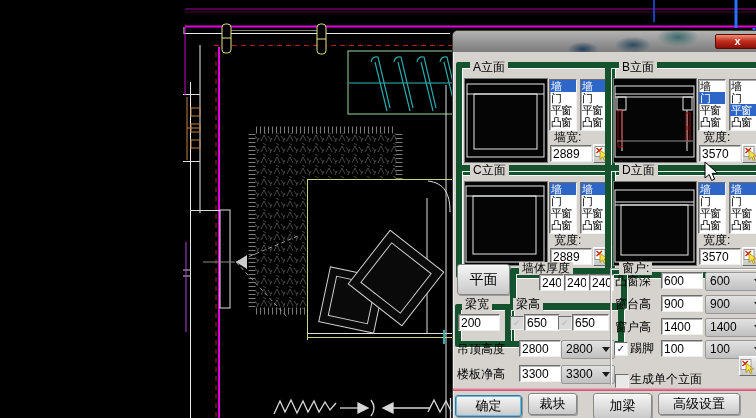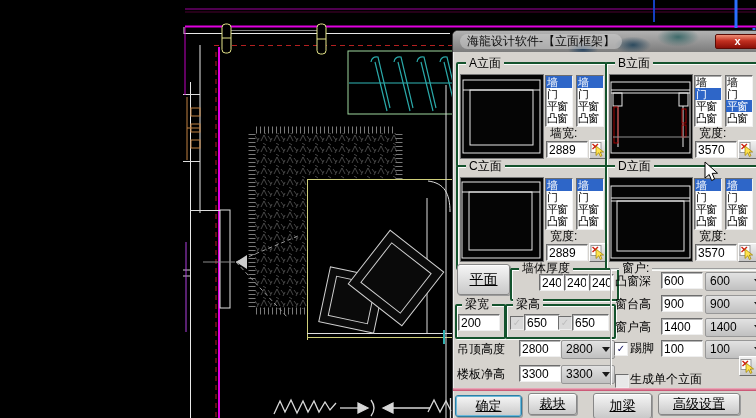--- a/index.html
+++ b/index.html
@@ -13,42 +13,42 @@
         background:
           radial-gradient(26px 12px at 180px 14px,#2c4a5e 0%,rgba(44,74,94,0) 70%),
           radial-gradient(30px 14px at 225px 6px,#3d6a6a 0%,rgba(61,106,106,0) 70%),
           radial-gradient(22px 10px at 130px 18px,#24415e 0%,rgba(36,65,94,0) 70%),
           linear-gradient(#b2b2b2,#7c7c7c);}
   .ttl{position:absolute;left:7px;top:3px;font-size:12px;color:#0d0d0d;white-space:nowrap;
        background:rgba(205,205,205,.55);border-radius:8px;padding:0 7px;line-height:15px;}
   .closeb{position:absolute;right:5px;top:3px;width:45px;height:15px;
        background:linear-gradient(#f09078,#c23020 45%,#8a1008);border:1px solid #5a0c06;border-radius:2px;
        color:#fff;font-size:11px;font-weight:bold;text-align:center;line-height:13px;padding:0;cursor:pointer;}
-  .grp{position:absolute;border:2px solid #14532d;border-radius:2px;
+  .grp{position:absolute;border:6px solid #14532d;border-radius:2px;
        box-shadow:inset 1px 1px 0 rgba(255,255,255,.9),1px 1px 0 rgba(255,255,255,.9);}
   .glabel{position:absolute;top:-7px;font-size:12px;line-height:13px;background:#d6d3ce;padding:0 3px;white-space:nowrap;color:#000;}
   .lbl{position:absolute;font-size:12px;line-height:13px;color:#000;white-space:nowrap;}
   .preview{position:absolute;background:#050505;border:1px solid #777;}
   .listbox{position:absolute;width:26px;height:50px;background:#fff;border:1px solid;
        border-color:#6d6d6d #f2f2f2 #f2f2f2 #6d6d6d;box-shadow:inset 1px 1px 0 #aaa;overflow:hidden;}
   .li{font-size:11px;line-height:12px;height:12px;padding-left:1px;letter-spacing:-1px;color:#000;white-space:nowrap;cursor:default;}
   .li.sel{background:#2e66c8;color:#fff;}
   .tinput{position:absolute;background:#fff;border:1px solid;border-color:#6d6d6d #efefef #efefef #6d6d6d;
        box-shadow:inset 1px 1px 0 #b5b5b5;font-family:inherit;font-size:12px;color:#000;padding:0 2px;margin:0;}
   .combo{position:absolute;background:linear-gradient(#e2e2e2,#c0c0c0);border:1px solid #979797;border-radius:2px;
        font-size:12px;line-height:16px;color:#000;padding:0 12px 0 4px;overflow:hidden;white-space:nowrap;cursor:pointer;}
   .carrow{position:absolute;right:4px;top:6px;width:0;height:0;border:4px solid transparent;border-top:5px solid #1a1a1a;}
   .pick{position:absolute;background:linear-gradient(#f0f0f0,#c8c8c8);border:1px solid;
        border-color:#fff #6a6a6a #6a6a6a #fff;padding:0;cursor:pointer;}
   .cb{position:absolute;width:12px;height:12px;background:#fff;border:1px solid;
        border-color:#6d6d6d #eee #eee #6d6d6d;font-size:10px;line-height:11px;text-align:center;color:#10105e;cursor:pointer;}
   .cb.dis{background:#d9d9d9;color:#bdbdbd;}
   .cb.off{background:#e8e8e8;color:transparent;}
   .btn{position:absolute;background:linear-gradient(#f6f6f6,#c9c9c9);border:1px solid #878787;border-radius:3px;
-       box-shadow:inset 0 1px 0 #fff,1px 1px 0 #9b9b9b;font-family:inherit;font-size:13px;color:#000;cursor:pointer;padding:0;text-decoration:underline;}
+       box-shadow:inset 0 1px 0 #fff,1px 1px 0 #9b9b9b;font-family:inherit;font-size:13px;color:#000;cursor:pointer;padding:0;}
   .btn.focus{border:1px solid #2c7fa6;box-shadow:inset 0 0 0 1px #6cb8d8,1px 1px 0 #9b9b9b;}
   .pinkline{position:absolute;left:0;width:312px;height:3px;background:linear-gradient(#f0b4c4,#c44868);}
   .cursor{position:absolute;pointer-events:none;}
 </style>
 </head>
 <body>
 <div id="screen">
 
 <svg width="756" height="418" viewBox="0 0 756 418" style="position:absolute;left:0;top:0">
   <defs>
@@ -161,21 +161,20 @@
 
   <g>
     <line x1="654" y1="0" x2="654" y2="22" stroke="#1440c0" stroke-width="2"></line>
     <line x1="736" y1="0" x2="736" y2="28" stroke="#2a70ff" stroke-width="3"></line>
     <line x1="754" y1="28" x2="754" y2="60" stroke="#2a70ff" stroke-width="3"></line>
   </g>
 </svg>
 
 <div class="dlg">
   <div class="tbar">
-    <span class="ttl">海龍设计软件-【立面框架】</span>
     <button class="closeb"><span>x</span></button>
   </div>
 
   <div class="grp" style="left:3px;top:31px;width:147px;height:101px">
     <span class="glabel" style="left:8px">A立面</span>
     <div class="preview" style="left:2px;top:10px;width:82px;height:83px">
       <svg width="82" height="83" viewBox="0 0 82 83" stroke="#e8e8e8" fill="none">
             <rect x="2" y="5" width="77" height="73"></rect>
             <line x1="2" y1="15" x2="79" y2="15"></line>
             <rect x="9" y="15" width="63" height="55"></rect>

